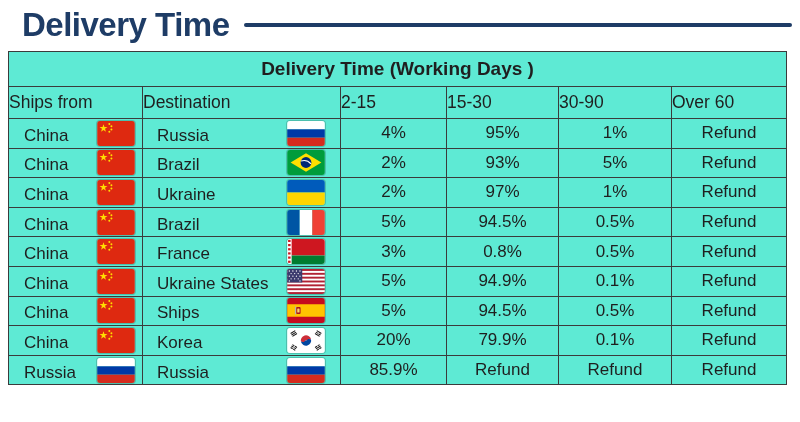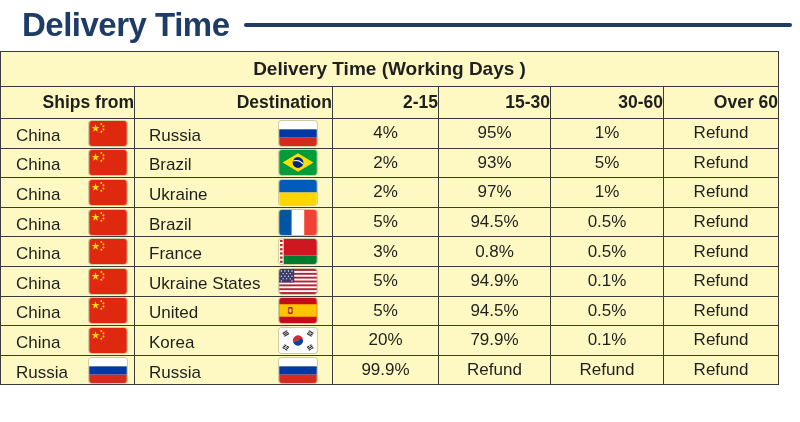--- a/index.html
+++ b/index.html
@@ -20,33 +20,33 @@
     color:var(--navy,#1e3c66);white-space:nowrap;
   }
   .title-rule{
     flex:1;height:4px;background:var(--navy,#1e3c66);
     margin-left:14px;border-radius:3px;
   }
 
   
   table.delivery{
     border-collapse:collapse;table-layout:fixed;
-    width:778px;margin:1px 0 0 0;
-    background:#fef9c3;
+    width:778px;margin:1px 0 0 8px;
+    background:#5eead4;
   }
   table.delivery th, table.delivery td{
     border:1.6px solid #3b3b3b;
     padding:0;box-sizing:border-box;
     overflow:hidden;white-space:nowrap;
   }
   tr.caption-row th{
     height:35px;font-size:19px;font-weight:700;text-align:center;
   }
   tr.cols-row th{
-    height:32px;font-size:17.5px;font-weight:700;text-align:right;
+    height:32px;font-size:17.5px;font-weight:400;text-align:left;
   }
   tbody td{height:29.6px;font-size:17px;}
   td.num{text-align:center;}
 
   .cellflex{
     display:flex;align-items:flex-end;justify-content:space-between;
     padding:0 7px 0 15px;
   }
   td.dest .cellflex{padding:0 15px 0 14px;}
   .txt{font-size:17px;}
@@ -87,21 +87,21 @@
     </colgroup>
     <thead>
       <tr class="caption-row">
         <th colspan="6">Delivery Time (Working Days )</th>
       </tr>
       <tr class="cols-row">
         <th>Ships from</th>
         <th>Destination</th>
         <th>2-15</th>
         <th>15-30</th>
-        <th>30-60</th>
+        <th>30-90</th>
         <th>Over 60</th>
       </tr>
     </thead>
     <tbody id="rows">
         <tr>
       <td class="from">
         <span class="cellflex">
           <span class="txt">China</span>
           <span class="flag">
                 <svg viewBox="0 0 36 24">
@@ -341,21 +341,21 @@
                   <circle cx="11.6" cy="2.9" r="0.95" fill="#ffde00"></circle>
                   <circle cx="13.6" cy="5.1" r="0.95" fill="#ffde00"></circle>
                   <circle cx="13.6" cy="8.1" r="0.95" fill="#ffde00"></circle>
                   <circle cx="11.6" cy="10.3" r="0.95" fill="#ffde00"></circle>
                 </svg>
               </span>
         </span>
       </td>
       <td class="dest">
         <span class="cellflex">
-          <span class="txt">United</span>
+          <span class="txt">Ships</span>
           <span class="flag">
                 <svg viewBox="0 0 36 24">
                   <rect width="36" height="24" fill="#c60b1e"></rect>
                   <rect y="6" width="36" height="12" fill="#ffc400"></rect>
                   <rect x="8.6" y="8.6" width="4.2" height="6.8" rx="1" fill="#ad1519"></rect>
                   <rect x="9.6" y="10" width="2.2" height="4" rx="0.6" fill="#f7d76c"></rect>
                   <rect x="7.4" y="8.2" width="1.1" height="7.6" fill="#b5b5b5"></rect>
                 </svg>
               </span>
         </span>
@@ -448,21 +448,21 @@
           <span class="txt">Russia</span>
           <span class="flag">
                 <svg viewBox="0 0 36 24">
                   <rect width="36" height="8" fill="#ffffff"></rect>
                   <rect y="8" width="36" height="8" fill="#0039a6"></rect>
                   <rect y="16" width="36" height="8" fill="#d52b1e"></rect>
                 </svg>
               </span>
         </span>
       </td>
-      <td class="num">99.9%</td>
+      <td class="num">85.9%</td>
       <td class="num">Refund</td>
       <td class="num">Refund</td>
       <td class="num">Refund</td>
     </tr>
       </tbody>
   </table>
 
 </div>
 
 </body></html>

